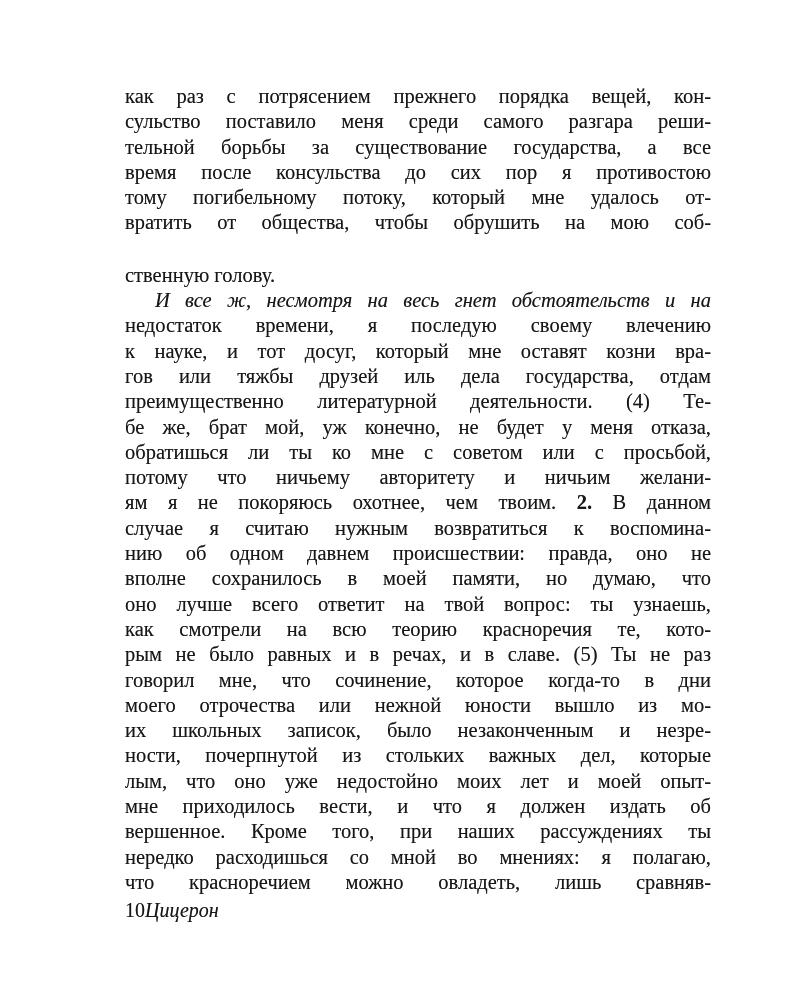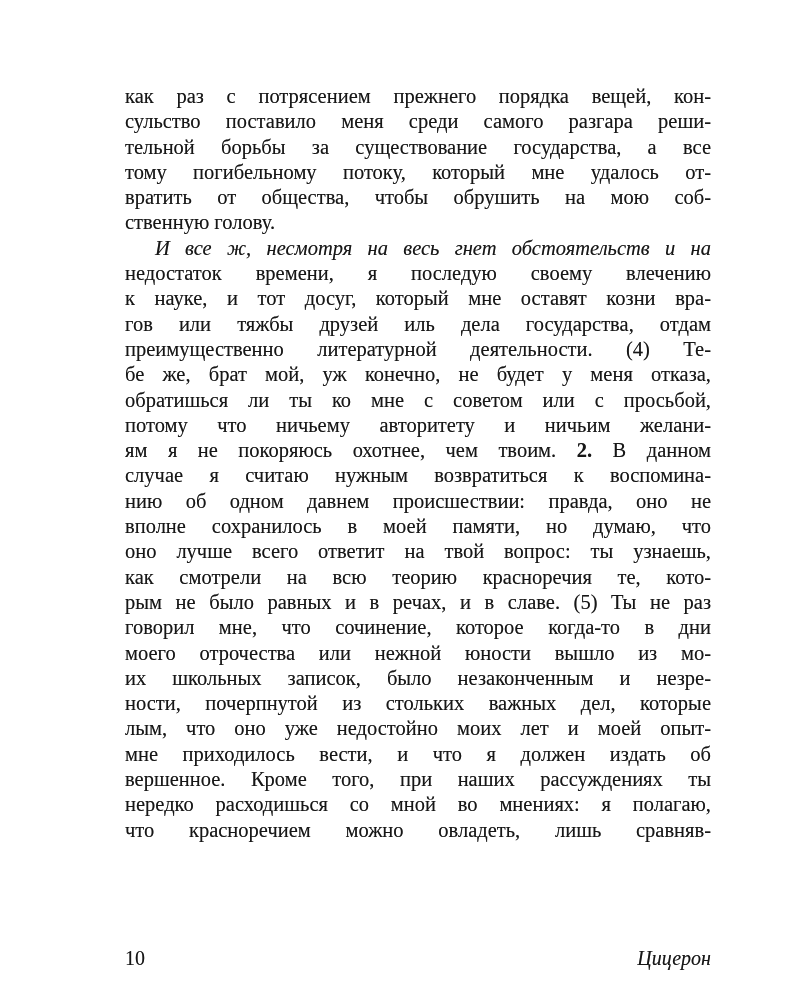--- a/index.html
+++ b/index.html
@@ -26,53 +26,54 @@
     line-height: 25.3px;
     text-align: justify;
     text-shadow: 0 0 0.5px rgba(0,0,0,0.45);
   }
   .line {
     text-align: justify;
     text-align-last: justify;
   }
   .line.para-end {
     text-align-last: left;
+    margin-top: 27px;
   }
   .line.indent {
     text-indent: 30px;
     font-style: italic;
   }
   .bold {
     font-weight: bold;
   }
   .page-footer {
     position: absolute;
     left: 125px;
     top: 899px;
     width: 586px;
     display: flex;
-    justify-content: space-between;
+    justify-content: flex-start;
     align-items: baseline;
     font-size: 20px;
     text-shadow: 0 0 0.5px rgba(0,0,0,0.45);
   }
   .running-title {
     font-style: italic;
-    margin-top: 48px;
   }
 </style>
 </head>
 <body>
 
 <div class="screen">
 
   <div class="body-text">
       <div class="line">как раз с потрясением прежнего порядка вещей, кон-</div>
       <div class="line">сульство поставило меня среди самого разгара реши-</div>
       <div class="line">тельной борьбы за существование государства, а все</div>
+      <div class="line">время после консульства до сих пор я противостою</div>
       <div class="line">тому погибельному потоку, который мне удалось от-</div>
       <div class="line">вратить от общества, чтобы обрушить на мою соб-</div>
       <div class="line para-end">ственную голову.</div>
       <div class="line indent">И все ж, несмотря на весь гнет обстоятельств и на</div>
       <div class="line">недостаток времени, я последую своему влечению</div>
       <div class="line">к науке, и тот досуг, который мне оставят козни вра-</div>
       <div class="line">гов или тяжбы друзей иль дела государства, отдам</div>
       <div class="line">преимущественно литературной деятельности. (4) Те-</div>
       <div class="line">бе же, брат мой, уж конечно, не будет у меня отказа,</div>
       <div class="line">обратишься ли ты ко мне с советом или с просьбой,</div>

